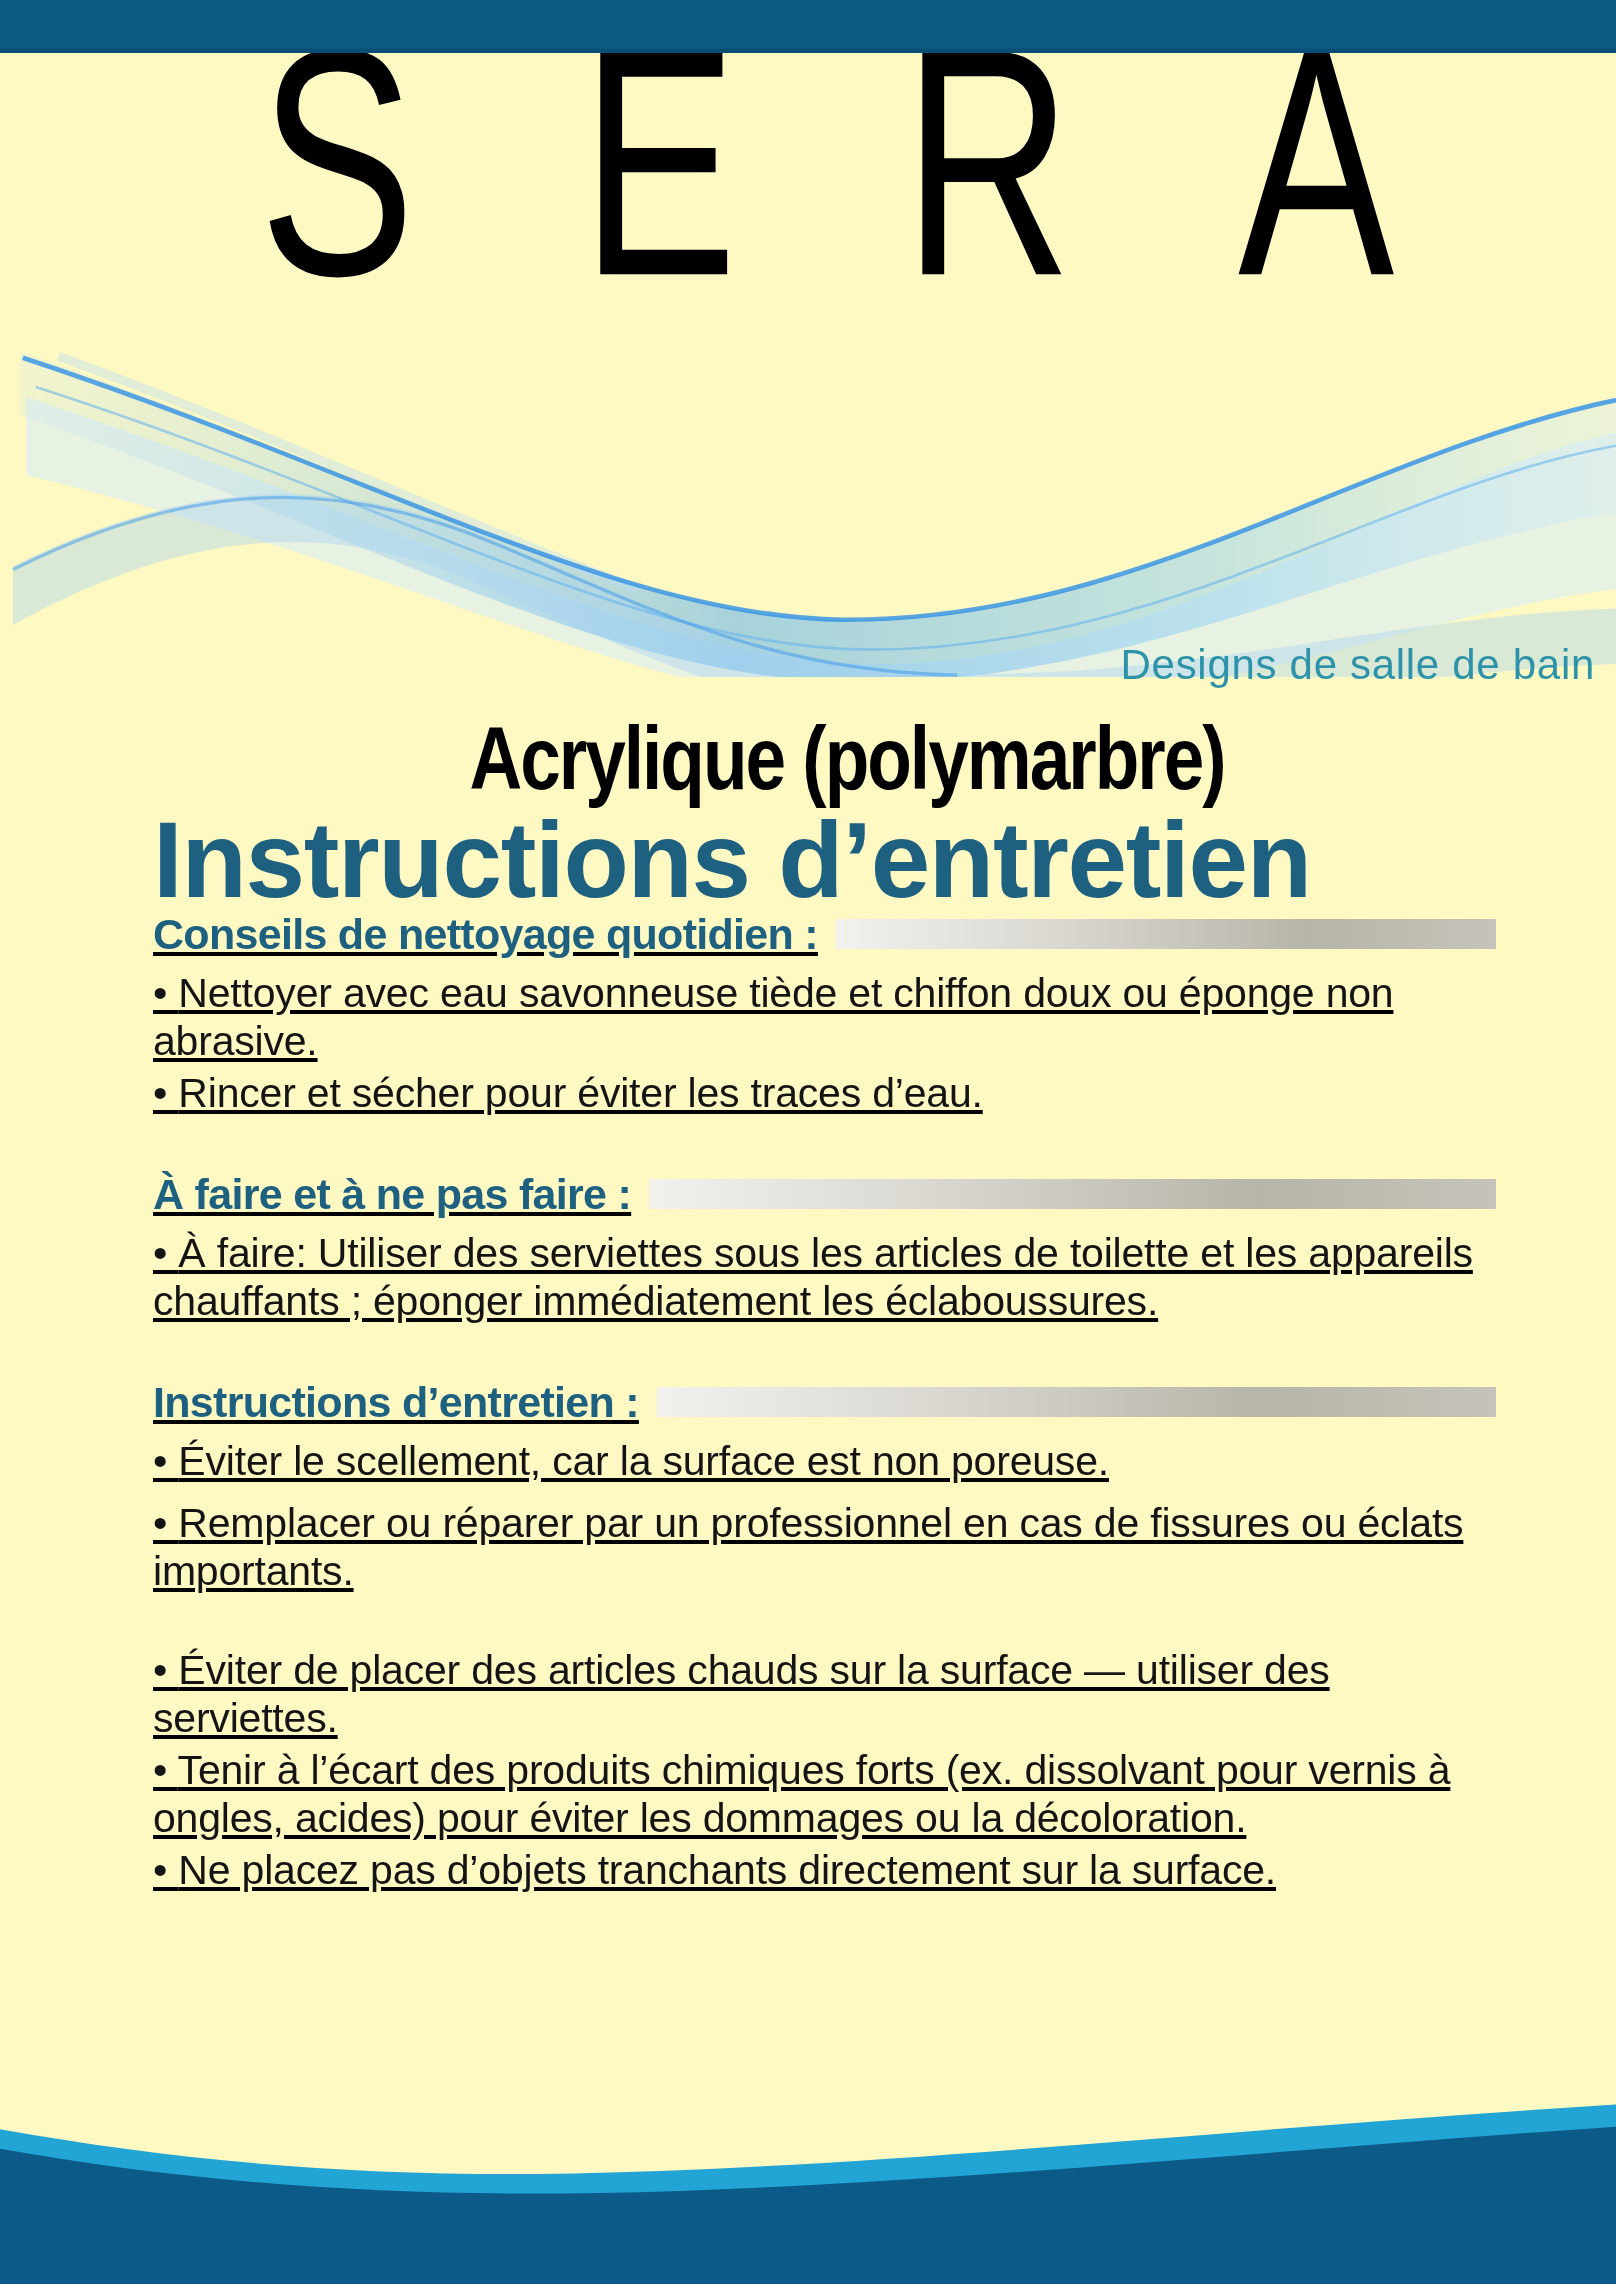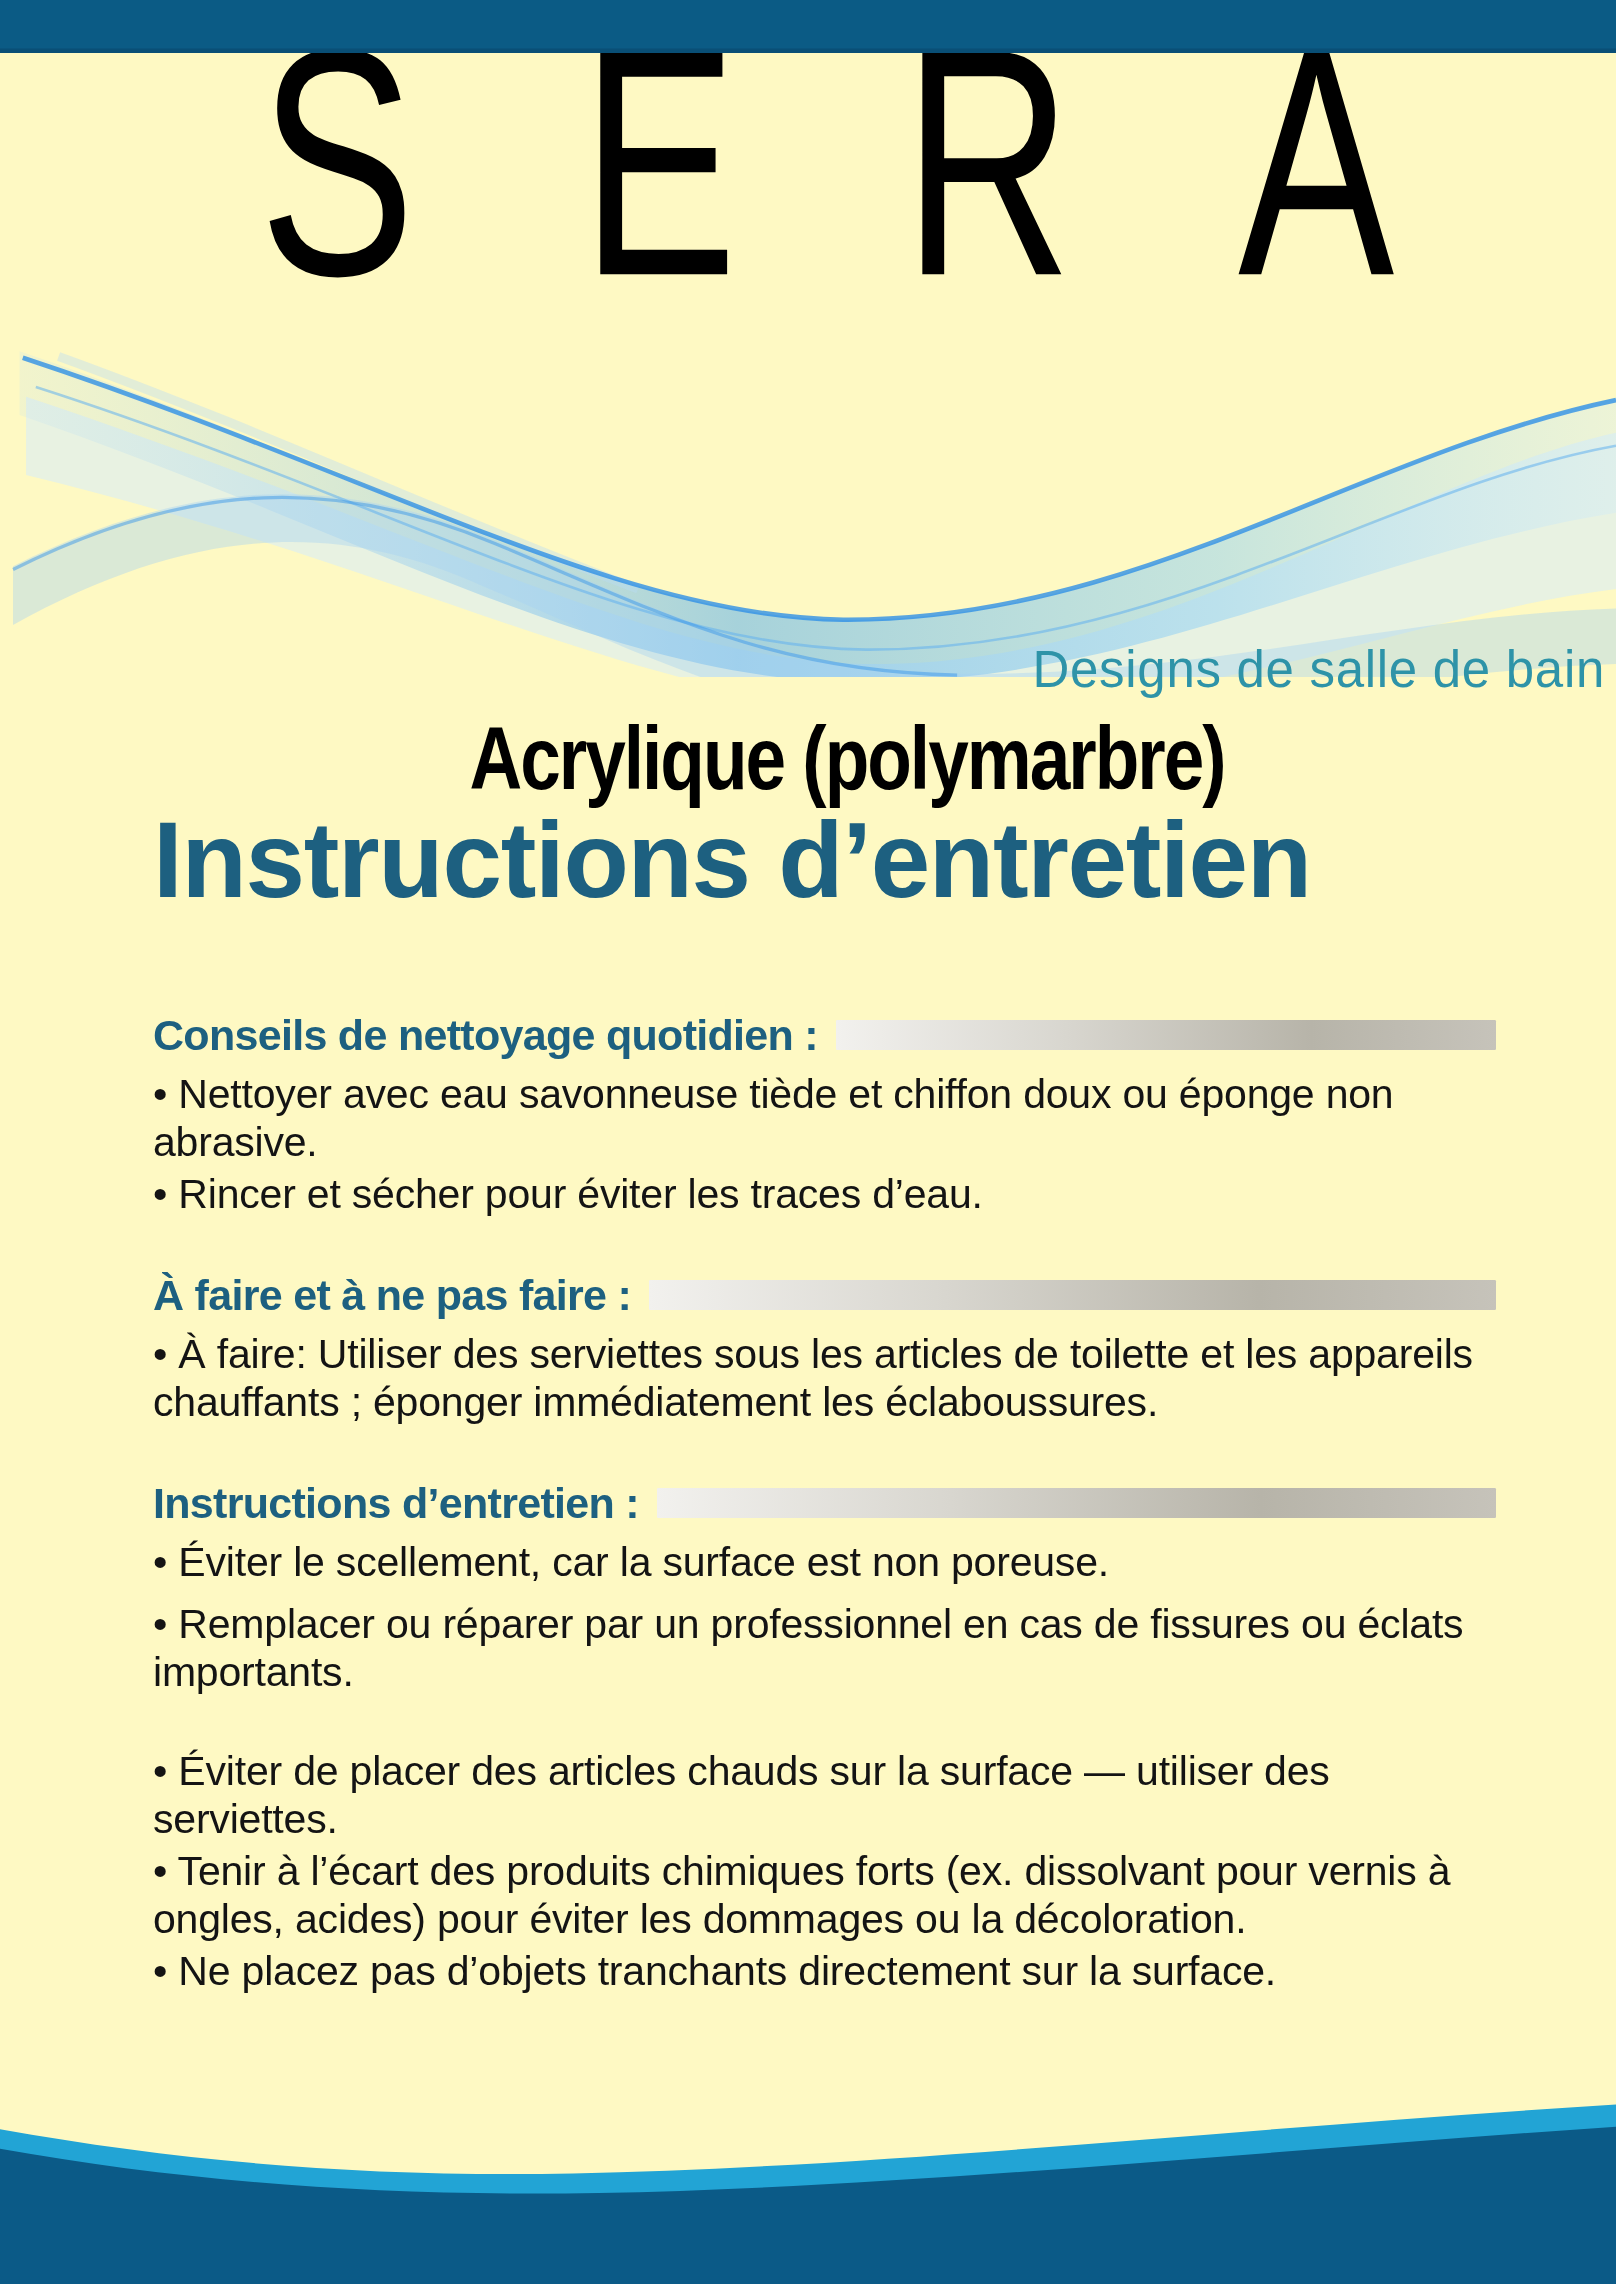--- a/index.html
+++ b/index.html
@@ -32,37 +32,37 @@
     font-size:234px;line-height:1;font-weight:400;
     letter-spacing:166px;color:var(--brand-color);
     transform:scaleY(1.38);transform-origin:top left;
     white-space:nowrap;z-index:1;
   }
   .wave-art{
     position:absolute;top:260px;left:0;width:1616px;height:417px;
     z-index:2;pointer-events:none;
   }
   .tagline{
-    position:absolute;top:643px;right:11px;
-    font-size:51px;line-height:1.05;letter-spacing:0.7px;
+    position:absolute;top:643px;right:21px;
+    font-size:42px;line-height:1.05;letter-spacing:0.7px;
     color:var(--tagline-color);z-index:3;white-space:nowrap;
   }
   .subtitle{
     position:absolute;top:707px;left:78px;right:0;
     text-align:center;font-size:73px;font-weight:700;letter-spacing:-2px;
     color:#000;transform:scaleY(1.22);transform-origin:top center;
     white-space:nowrap;z-index:3;
   }
   .page-title{
     position:absolute;top:807px;left:153px;
     font-size:107px;font-weight:700;letter-spacing:-1.3px;line-height:1;
     color:var(--heading-color);white-space:nowrap;z-index:3;
   }
   .sections{
-    position:absolute;top:1009px;left:153px;right:120px;z-index:3;
+    position:absolute;top:908px;left:153px;right:120px;z-index:3;text-decoration:underline;
   }
   section{margin-top:51px;}
   section:first-child{margin-top:0;}
   .sec-head{display:flex;align-items:center;gap:18px;margin-bottom:9px;}
   .sec-head h2{
     font-size:43px;font-weight:700;letter-spacing:-0.7px;line-height:52px;
     color:var(--heading-color);white-space:nowrap;
   }
   .rule{
     flex:1;height:30px;border-radius:1.3px;

